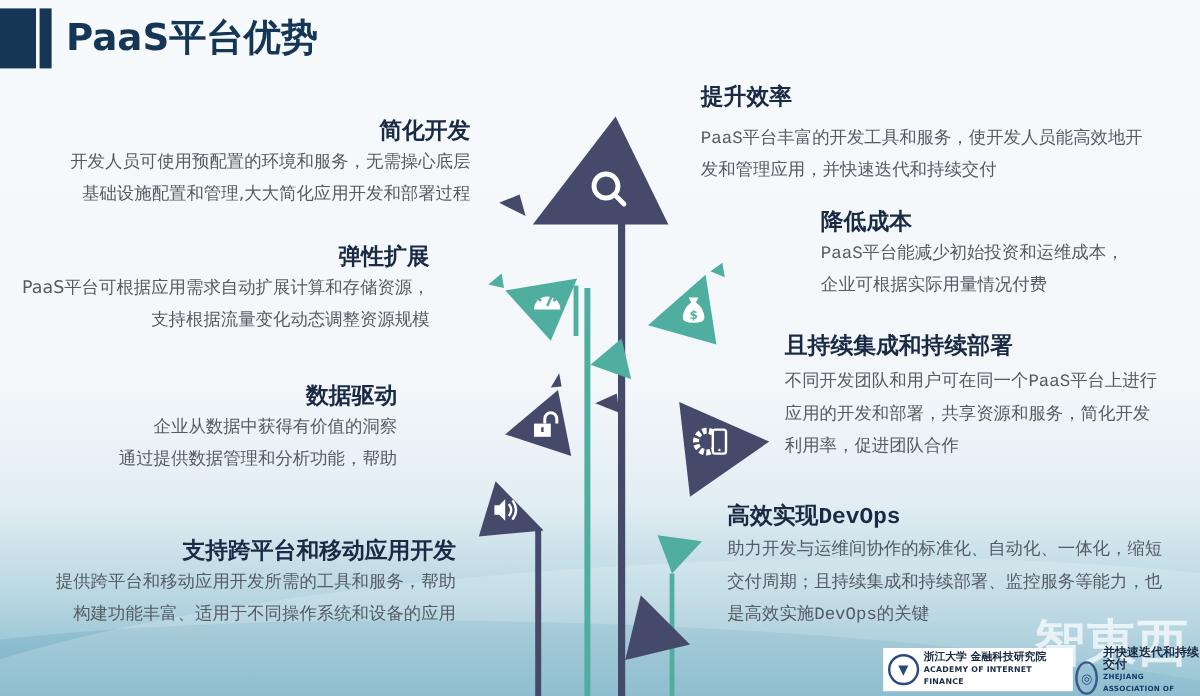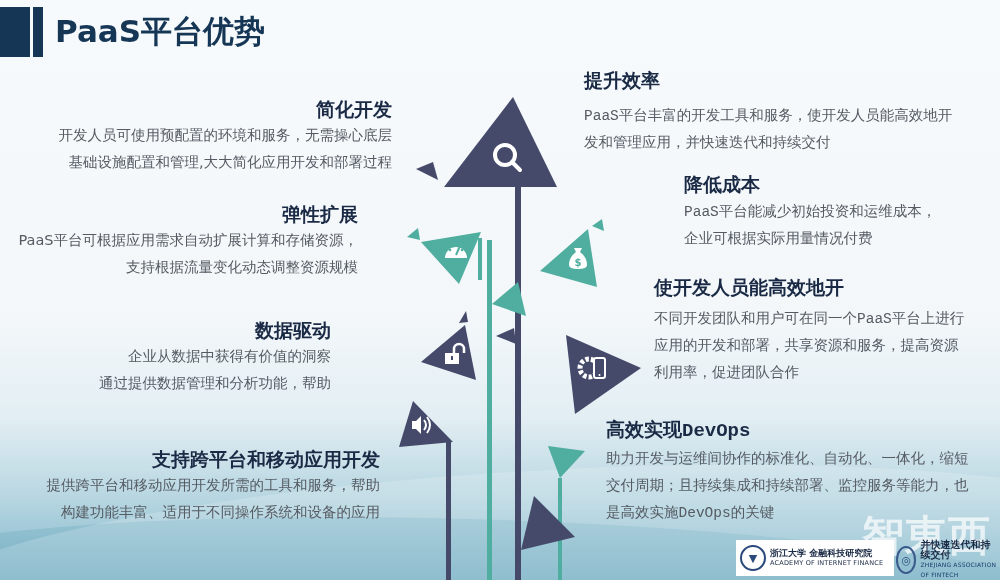--- a/index.html
+++ b/index.html
@@ -35,21 +35,21 @@
     .logos {
       position: absolute; left: 736px; top: 540px; width: 158px; height: 36px;
       background: #ffffff; display: flex; align-items: center; padding-left: 4px; box-sizing: border-box;
     }
     .logo-circle {
       width: 26px; height: 26px; border-radius: 50%; border: 2px solid #2a4a7c; box-sizing: border-box;
       display: flex; align-items: center; justify-content: center; color: #2a4a7c; font-size: 11px;
     }
     .logo-text { margin-left: 4px; line-height: 10px; }
     .logo-text .cn { font-size: 9px; color: #1a2a45; font-weight: bold; }
-    .logo-text .en { font-size: 6.5px; color: #1a2a45; font-weight: normal; letter-spacing: 0.2px; }
+    .logo-text .en { font-size: 6.5px; color: #1a2a45; font-weight: bold; letter-spacing: 0.2px; }
     .logo2 { position: absolute; left: 896px; top: 540px; display: flex; align-items: center; }
     .logo2 .logo-circle { width: 28px; height: 28px; border-color: #3a5a8c; }
     .logo2 .cn { font-size: 10px; color: #1a2a45; font-weight: bold; }
     .logo2 .en { font-size: 6px; color: #1a3a6c; }
     .watermark {
       position: absolute; left: 862px; top: 508px; font-size: 42px; color: rgba(255,255,255,0.7);
       font-weight: bold; letter-spacing: 1px;
     }
   </style>
 </head>
@@ -156,23 +156,23 @@
   <div class="body">发和管理应用，并快速迭代和持续交付</div>
 </div>
 
 <div class="item right" style="left:684px; top:173px; width:310px;">
   <div class="head">降低成本</div>
   <div class="body">PaaS平台能减少初始投资和运维成本，</div>
   <div class="body">企业可根据实际用量情况付费</div>
 </div>
 
 <div class="item right" style="left:654px; top:276px; width:344px;">
-  <div class="head">使开发人员能高效地开</div>
+  <div class="head">且持续集成和持续部署</div>
   <div class="body" style="margin-top:4px;">不同开发团队和用户可在同一个PaaS平台上进行</div>
-  <div class="body">应用的开发和部署，共享资源和服务，提高资源</div>
+  <div class="body">应用的开发和部署，共享资源和服务，简化开发</div>
   <div class="body">利用率，促进团队合作</div>
 </div>
 
 <div class="item right" style="left:606px; top:418px; width:390px;">
   <div class="head">高效实现DevOps</div>
   <div class="body" style="margin-top:2px;">助力开发与运维间协作的标准化、自动化、一体化，缩短</div>
   <div class="body">交付周期；且持续集成和持续部署、监控服务等能力，也</div>
   <div class="body">是高效实施DevOps的关键</div>
 </div>
 

